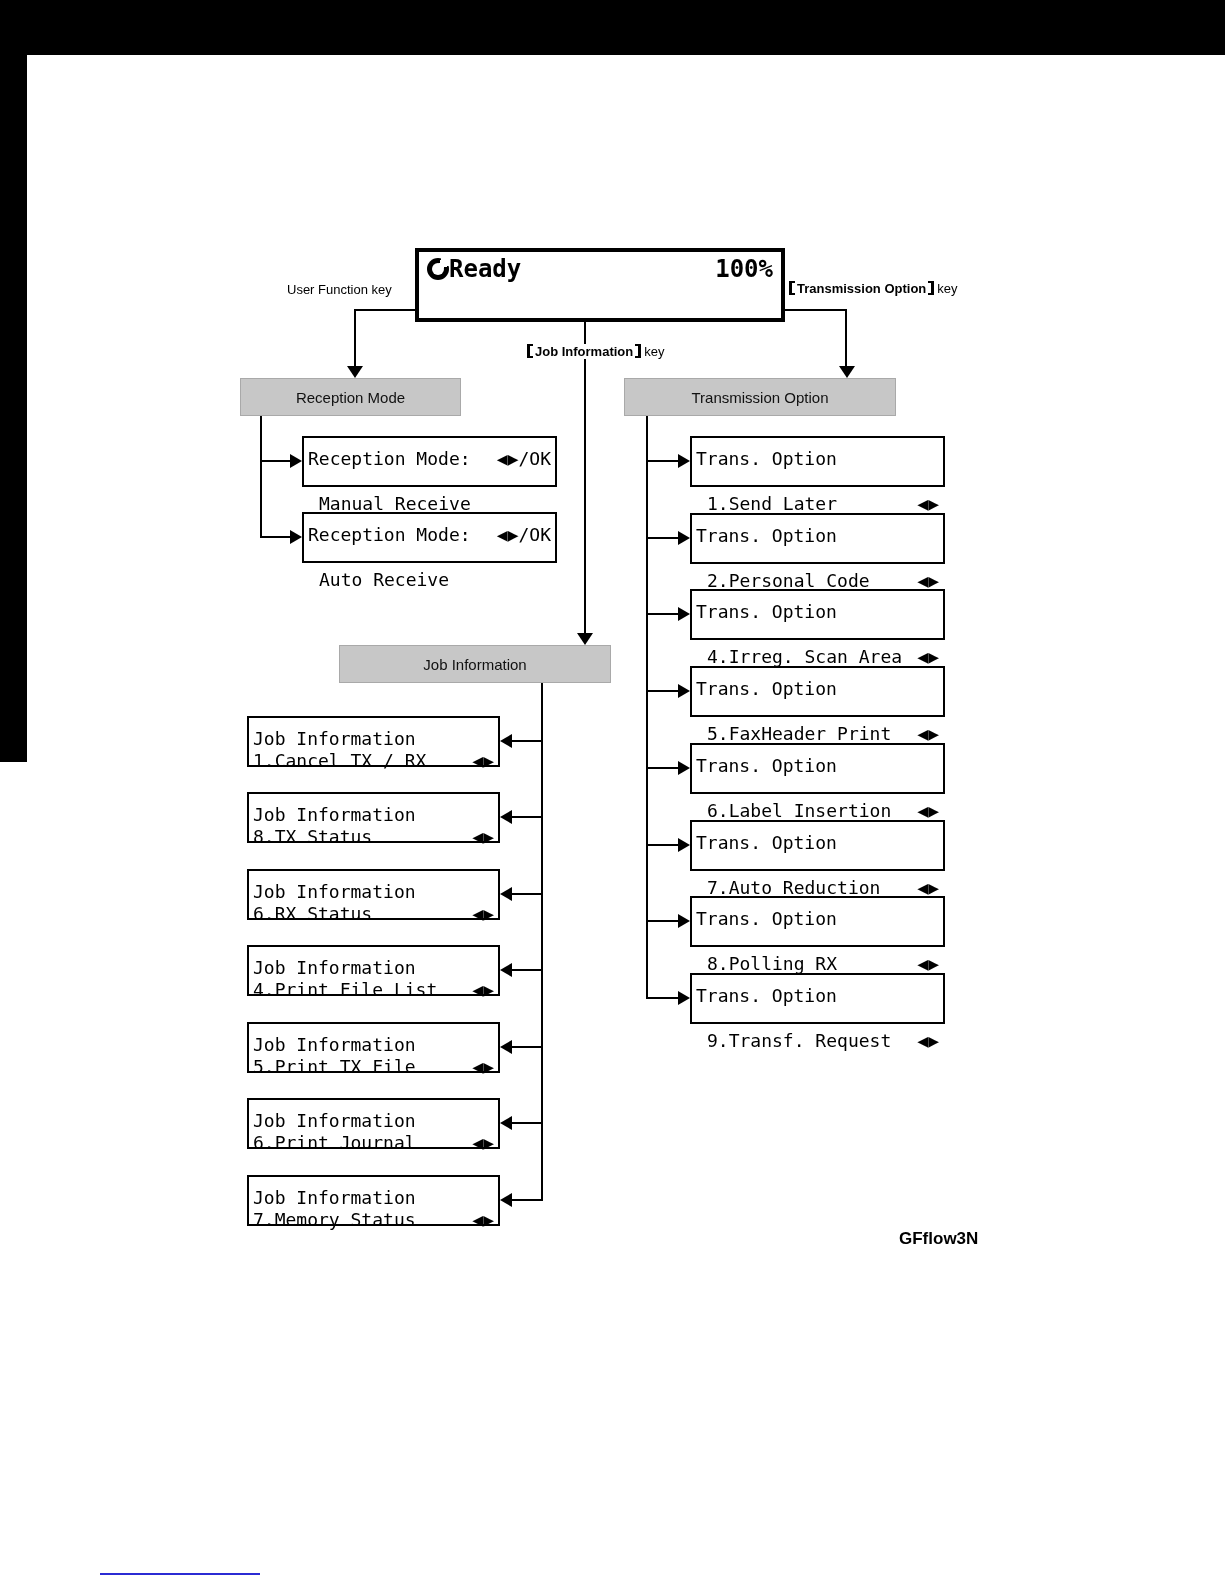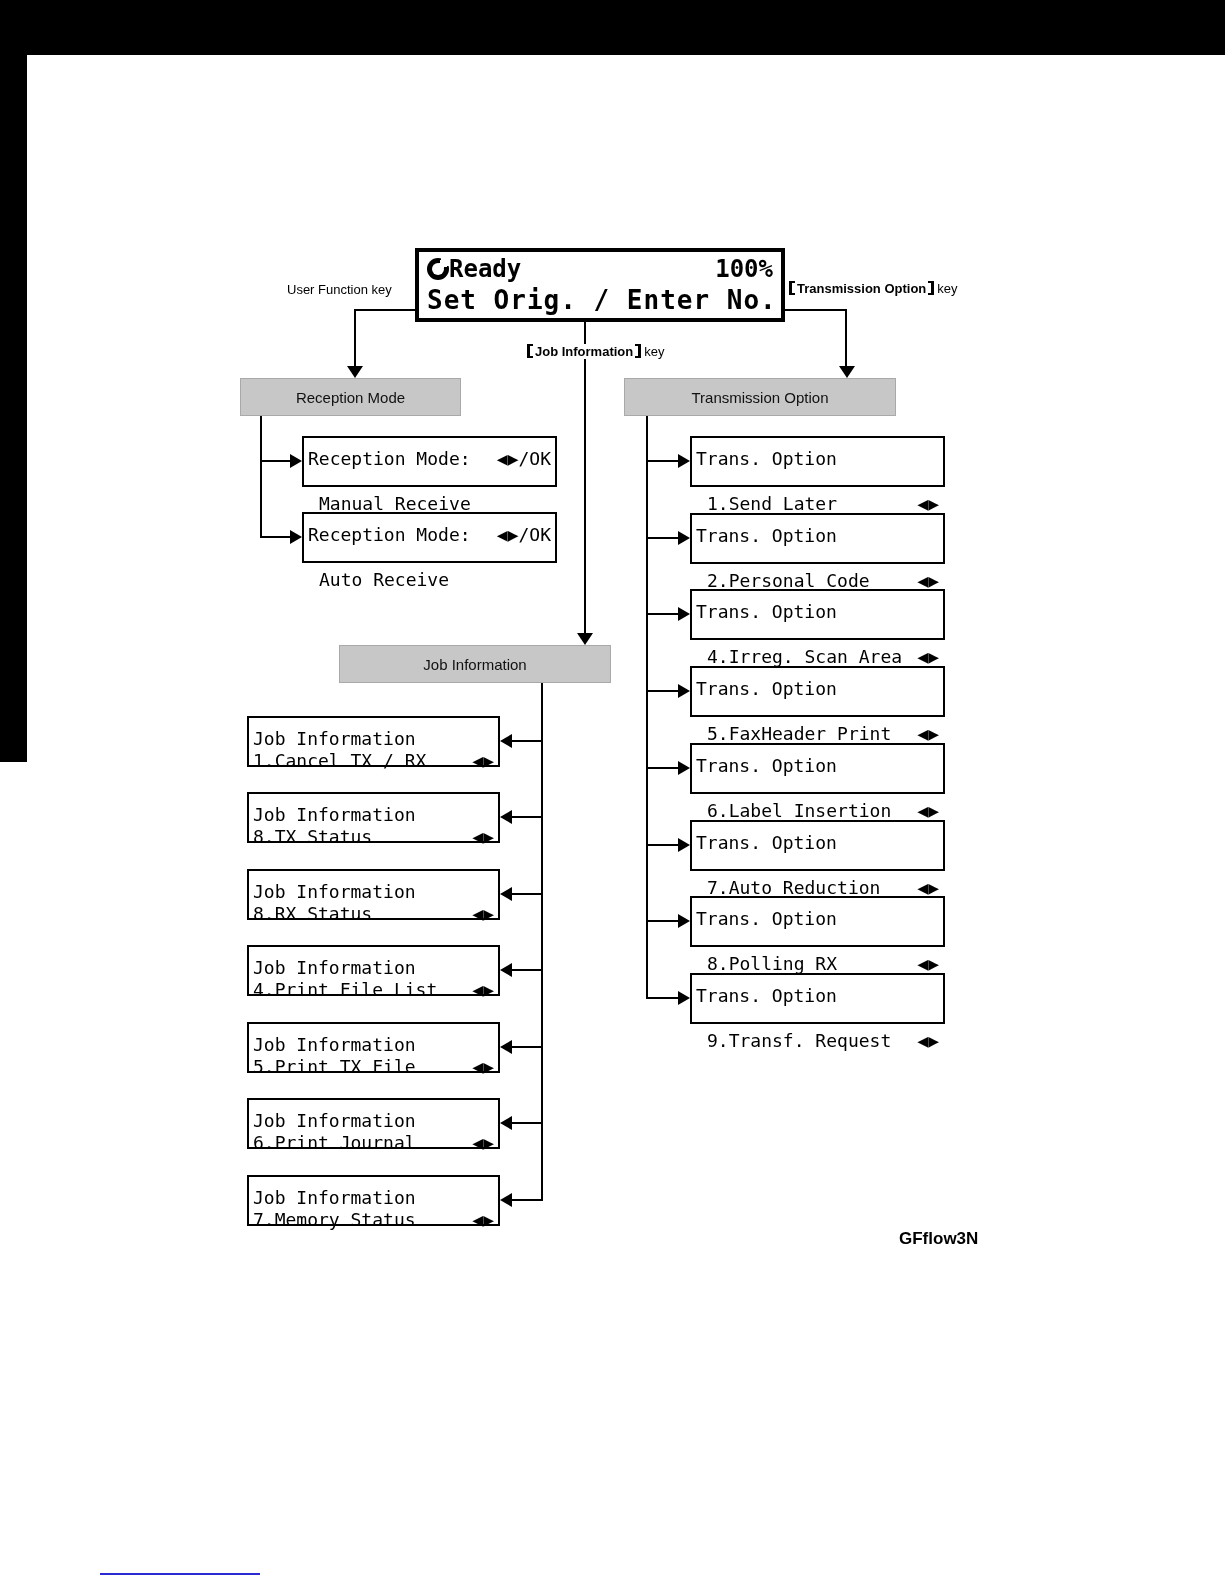--- a/index.html
+++ b/index.html
@@ -56,21 +56,20 @@
 <div class="bar" style="left:0;top:0;width:27px;height:762px;"></div>
 
 <div class="display">
   <div class="d1">
     <span class="d1l">
       <span class="power"></span>
       <span>Ready</span>
     </span>
     <span>100%</span>
   </div>
-  <div class="d2">Set Orig. / Enter No.</div>
 </div>
 
 <div class="lbl" style="left:287px;top:282px;">User Function key</div>
 <div class="lbl" style="left:789px;top:281px;">
   <span class="brk-l"></span><span class="bname">Transmission Option</span><span class="brk-r"></span><span>key</span>
 </div>
 <div class="lbl" style="left:524px;top:344px;background:#fff;padding:0 3px;z-index:2;">
   <span class="brk-l"></span><span class="bname">Job Information</span><span class="brk-r"></span><span>key</span>
 </div>
 
@@ -211,21 +210,21 @@
 <div class="lcd" style="left:247px;top:792px;width:253px;height:51px;">
   <div>Job Information</div>
   <div class="row">
     <span>8.TX Status</span>
     <span>◀▶</span>
   </div>
 </div>
 <div class="lcd" style="left:247px;top:869px;width:253px;height:51px;">
   <div>Job Information</div>
   <div class="row">
-    <span>8.RX Status</span>
+    <span>6.RX Status</span>
     <span>◀▶</span>
   </div>
 </div>
 <div class="lcd" style="left:247px;top:945px;width:253px;height:51px;">
   <div>Job Information</div>
   <div class="row">
     <span>4.Print File List</span>
     <span>◀▶</span>
   </div>
 </div>

